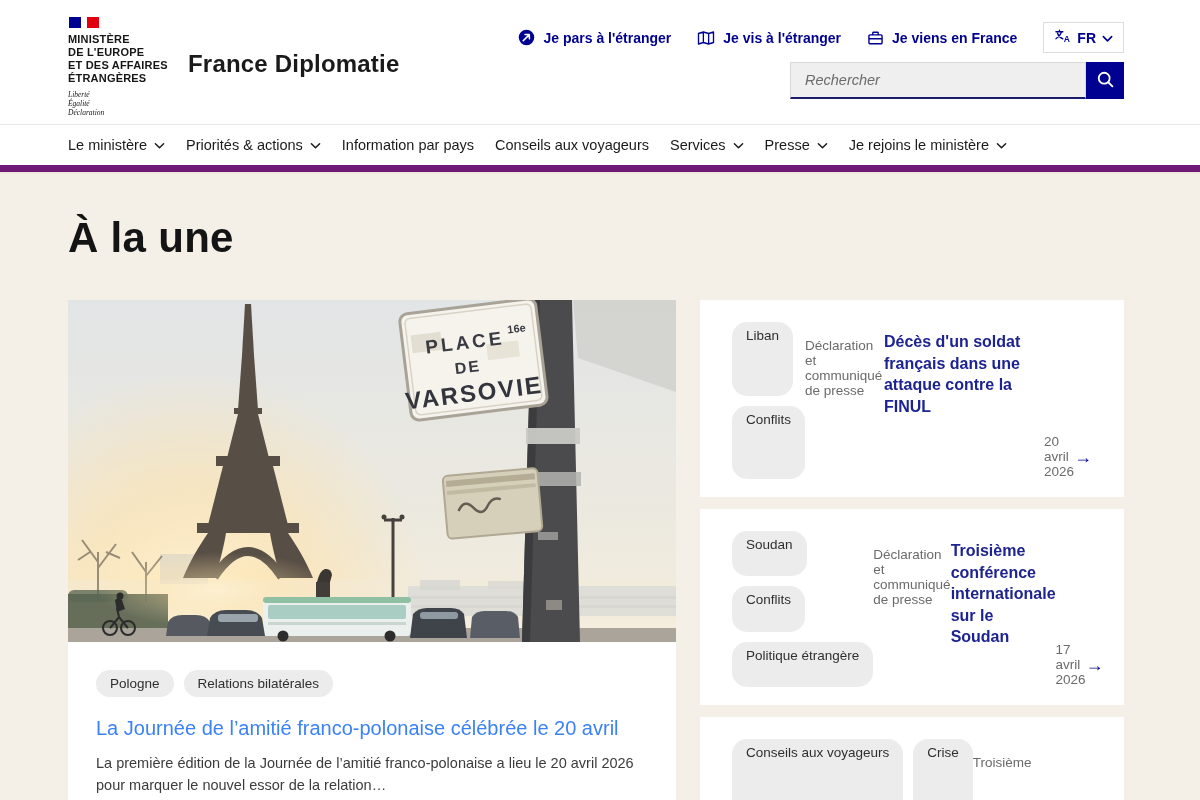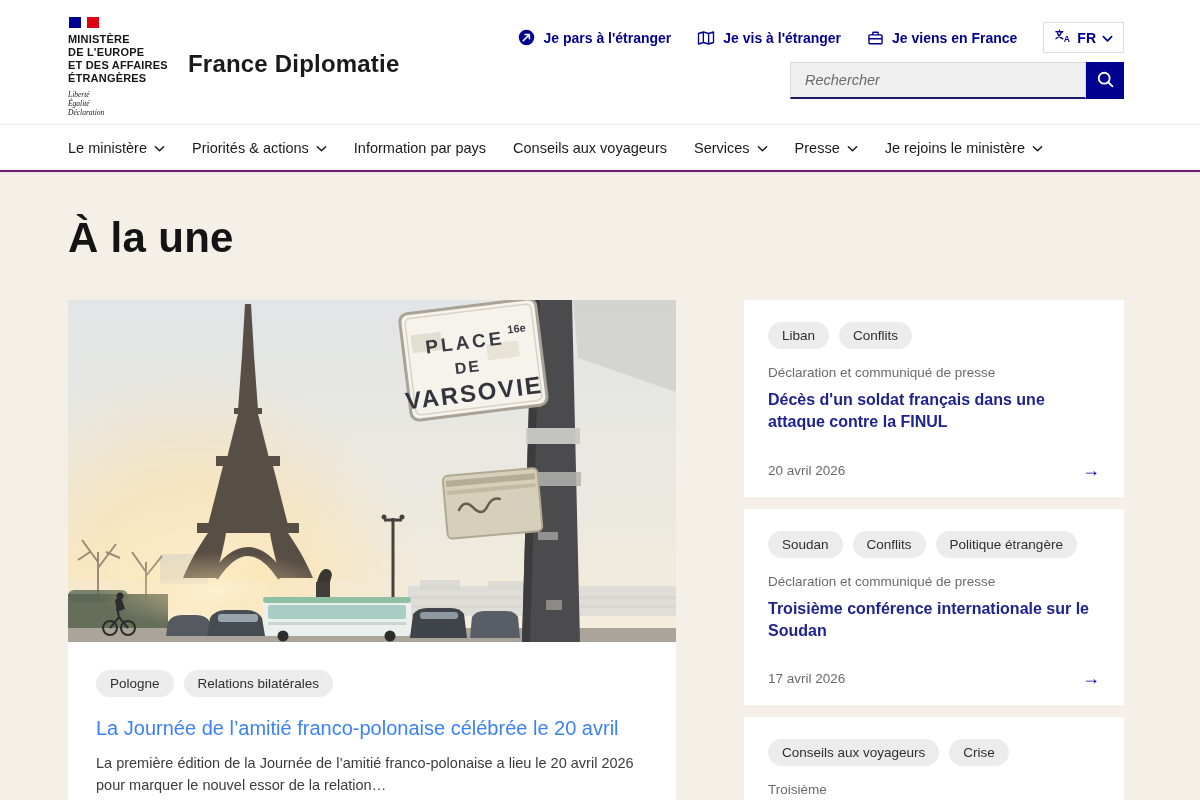--- a/index.html
+++ b/index.html
@@ -21,37 +21,37 @@
   .quick-links { display:flex; align-items:center; gap:26px; }
   .quick-link { display:flex; align-items:center; gap:8px; color:#000091; font-size:14px; font-weight:bold; cursor:pointer; white-space:nowrap; }
   .quick-link svg { display:block; }
   .lang-switch { display:flex; align-items:center; gap:6px; color:#000091; font-size:14px; font-weight:bold; border:1px solid #ddd; padding:5px 10px; background:#fff; cursor:pointer; }
   .search-bar { display:flex; width:334px; height:37px; }
   .search-input { flex:1; background:#efefef; border:1px solid #d9d9d9; border-bottom:2px solid #1b1b6e; font-size:14.5px; font-style:italic; color:#14532d; padding:0 14px; font-family:"Liberation Sans", sans-serif; outline:none; }
   .search-input::placeholder { color:#6b6b6b; font-style:italic; }
   .search-button { width:38px; background:#000091; border:none; display:flex; align-items:center; justify-content:center; cursor:pointer; }
 
   
-  .main-nav { background:#fff; height:48px; border-top:1px solid #e8e8e8; border-bottom:2px solid #701a75; box-shadow:0 1px 2px rgba(0,0,0,.06); display:flex; align-items:center; padding:0 68px; gap:27px; position:relative; z-index:2; }
+  .main-nav { background:#fff; height:48px; border-top:1px solid #e8e8e8; border-bottom:7px solid #701a75; box-shadow:0 1px 2px rgba(0,0,0,.06); display:flex; align-items:center; padding:0 68px; gap:21px; position:relative; z-index:2; }
   .nav-item { display:flex; align-items:center; gap:7px; font-size:14.5px; color:#1a1a1a; cursor:pointer; white-space:nowrap; }
 
   
   .page-title { padding:42px 68px 0; font-size:42px; font-weight:bold; color:#141414; letter-spacing:.3px; }
   .content-grid { display:flex; gap:24px; padding:0 68px; margin-top:38px; align-items:flex-start; }
 
   .featured-card { width:608px; background:#fff; cursor:pointer; }
   .featured-image { width:608px; height:342px; display:block; }
   .featured-body { padding:28px 28px 30px; }
   .tag-row { display:flex; gap:10px; flex-wrap:wrap; }
   .tag { background:#ececec; color:#2f2f2f; font-size:13.5px; padding:6px 14px; border-radius:15px; white-space:nowrap; cursor:pointer; }
   .featured-title { margin-top:18px; font-size:20px; font-weight:normal; color:#3b82f6; line-height:1.3; cursor:pointer; }
   .featured-excerpt { margin-top:12px; font-size:14.5px; color:#3c3c3c; line-height:1.5; max-width:540px; }
 
   .news-col { width:424px; display:flex; flex-direction:column; gap:12px; }
-  .news-card { background:#fff; padding:22px 24px 18px; display:flex; flex-direction:column; cursor:pointer;margin-left:44px; }
+  .news-card { background:#fff; padding:22px 32px 18px; display:flex; flex-direction:row; cursor:pointer; }
   .news-card.h1 { height:197px; }
   .news-card.h2 { height:196px; }
   .news-card.h3 { height:200px; }
   .news-category { margin-top:16px; font-size:13.5px; color:#6b6b6b; }
   .news-title { margin-top:9px; font-size:16px; font-weight:bold; color:#1d2390; line-height:1.35; }
   .news-footer { margin-top:auto; display:flex; align-items:center; justify-content:space-between; }
   .news-date { font-size:13.5px; color:#6b6b6b; }
   .news-arrow { font-size:18px; color:#000091; font-weight:bold; line-height:1; }
 </style>
 </head>

